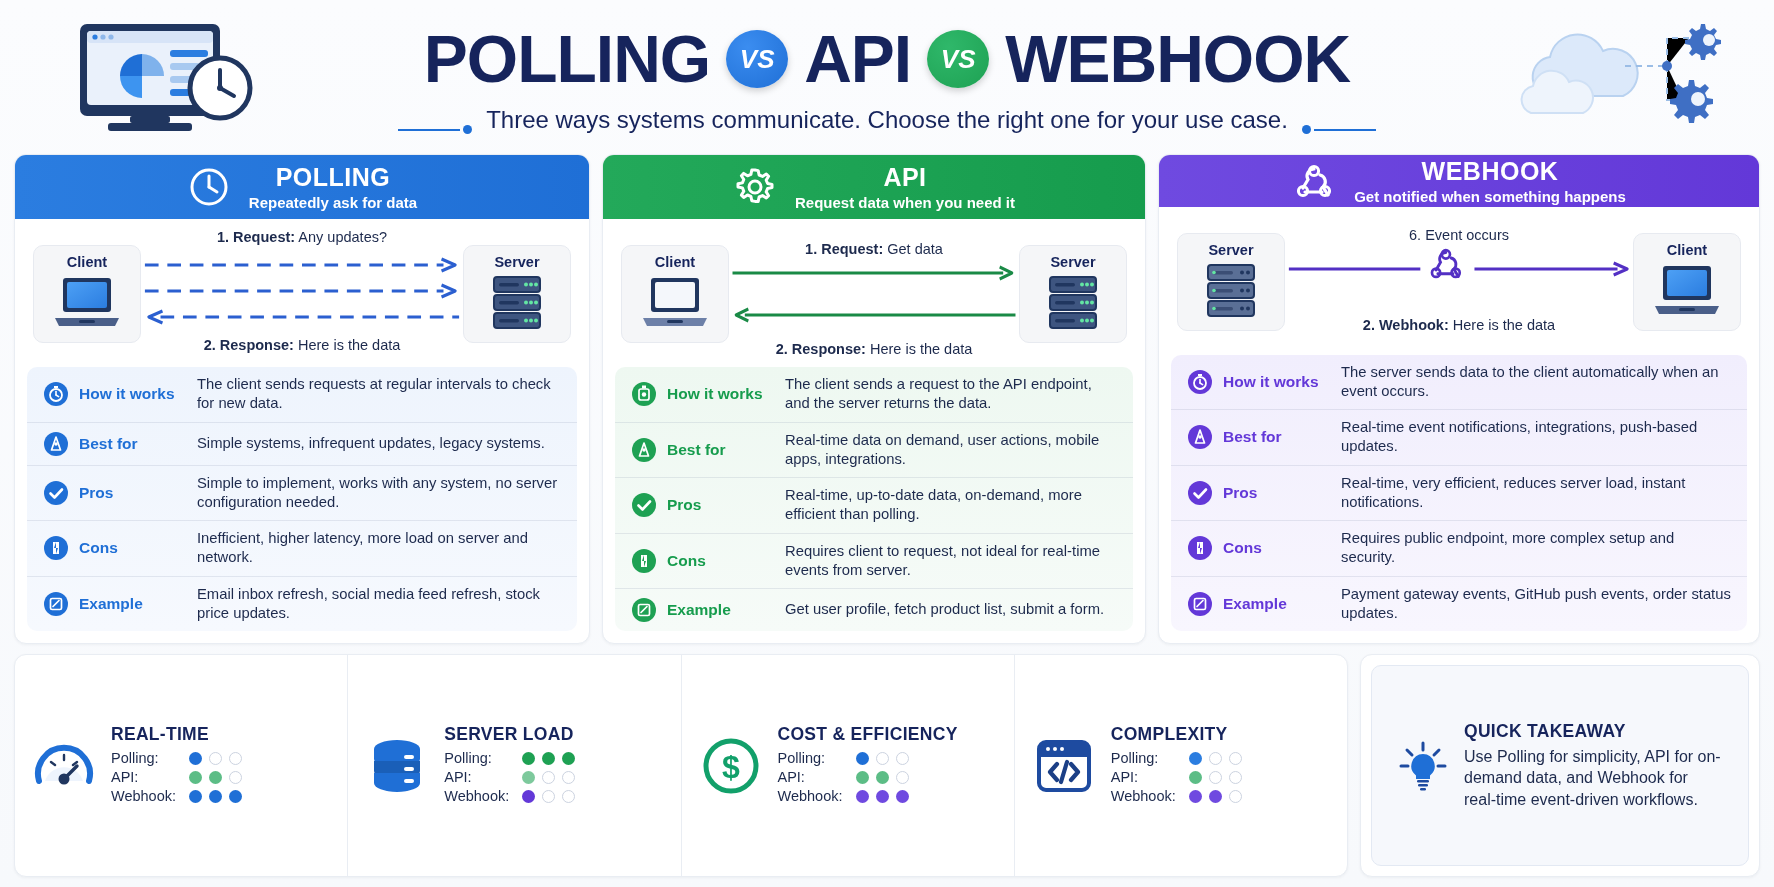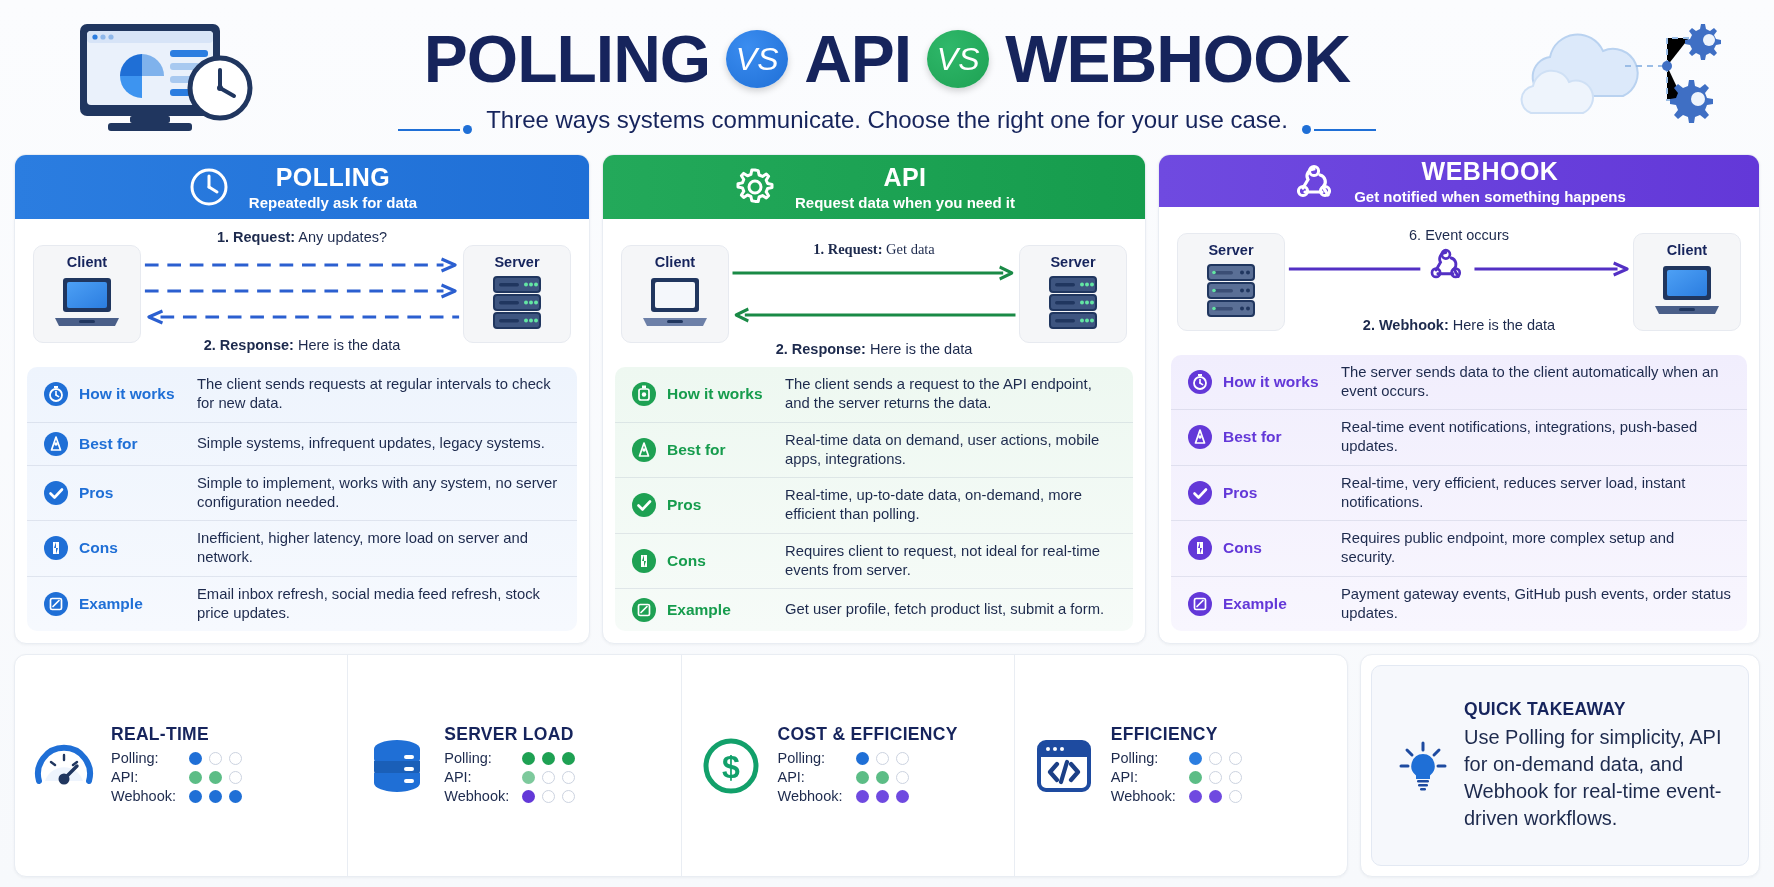--- a/index.html
+++ b/index.html
@@ -35,21 +35,21 @@
     line-height: 1;
   }
   .title-word {
     font-size: 66px; font-weight: bold; letter-spacing: -1px;
     color: #16245c;
     font-family: "Liberation Sans", sans-serif;
   }
   .vs-badge {
     width: 62px; height: 58px; border-radius: 50%;
     display: flex; align-items: center; justify-content: center;
-    color: #fff; font-size: 32px; font-weight: normal; font-style: italic;
+    color: #fff; font-size: 26px; font-weight: bold; font-style: italic;
     box-shadow: 0 3px 7px rgba(0,0,0,.18);
   }
   .vs-blue { background: radial-gradient(circle at 35% 30%, #3b8df0, #1f6fd6); }
   .vs-green { background: radial-gradient(circle at 35% 30%, #2fb86a, #1ea153); }
   .subtitle-line {
     display: flex; align-items: flex-end; justify-content: center; gap: 14px;
     margin-top: 14px;
   }
   .subtitle {
     font-size: 24px; color: #16245c;
@@ -187,21 +187,21 @@
   .takeaway-inner {
     height: 100%;
     background: #f6f8fc;
     border: 1px solid #e3e9f3;
     border-radius: 10px;
     display: flex; align-items: center; gap: 14px;
     padding: 10px 24px;
   }
   .bulb-icon { width: 54px; height: 54px; flex: 0 0 54px; }
   .takeaway-title { font-size: 17.5px; font-weight: bold; color: #16245c; letter-spacing: .3px; }
-  .takeaway-text { font-size: 20px; color: #1d2a4d; line-height: 1.35; margin-top: 4px; }
+  .takeaway-text { font-size: 16px; color: #1d2a4d; line-height: 1.35; margin-top: 4px; }
 </style>
 </head>
 <body>
 
 <div class="page">
 
   <div class="header">
 
     <div class="header-left-art">
       <svg width="215" height="120" viewBox="0 0 215 120">
@@ -422,21 +422,21 @@
           <div class="node-label">Client</div>
           <svg width="72" height="58" viewBox="0 0 72 58">
             <rect x="12" y="4" width="48" height="34" rx="3" fill="#20365f"></rect>
             <rect x="16" y="8" width="40" height="26" rx="2" fill="#f4f7fb"></rect>
             <path d="M4 44 H68 L64 52 H8 Z" fill="#6d80a8"></path>
             <rect x="28" y="46" width="16" height="3" rx="1.5" fill="#20365f"></rect>
           </svg>
         </div>
 
         <div class="arrows">
-          <div class="arrow-caption" style="top:12px;font-family:Liberation Serif, serif;">
+          <div class="arrow-caption" style="top:12px;">
             <b>1. Request:</b><span> Get data</span>
           </div>
           <svg class="arrow-svg" width="100%" height="130" preserveAspectRatio="none" viewBox="0 0 330 130">
             <line x1="4" y1="44" x2="312" y2="44" stroke="#1a8a46" stroke-width="3"></line>
             <path d="M308 38 l14 6 -14 6" fill="none" stroke="#1a8a46" stroke-width="3" stroke-linejoin="round"></path>
             <line x1="18" y1="86" x2="326" y2="86" stroke="#1a8a46" stroke-width="3"></line>
             <path d="M22 80 l-14 6 14 6" fill="none" stroke="#1a8a46" stroke-width="3" stroke-linejoin="round"></path>
           </svg>
           <div class="arrow-caption" style="bottom:2px;">
             <b>2. Response:</b><span> Here is the data</span>
@@ -794,21 +794,21 @@
             <rect x="8" y="9" width="50" height="13" rx="6" fill="#1e4ba0"></rect>
             <circle cx="17" cy="16" r="2" fill="#fff"></circle>
               <circle cx="24" cy="16" r="2" fill="#fff"></circle>
               <circle cx="31" cy="16" r="2" fill="#fff"></circle>
             <path d="M26 31 l-7 8 7 8" fill="none" stroke="#1b3f86" stroke-width="4.2" stroke-linecap="round" stroke-linejoin="round"></path>
             <path d="M40 31 l7 8 -7 8" fill="none" stroke="#1b3f86" stroke-width="4.2" stroke-linecap="round" stroke-linejoin="round"></path>
             <path d="M36 29 l-6 20" stroke="#1b3f86" stroke-width="4.2" stroke-linecap="round"></path>
           </svg>
         </span>
         <div class="metric-body">
-          <div class="metric-title">EFFICIENCY</div>
+          <div class="metric-title">COMPLEXITY</div>
           <div class="metric-row">
             <span class="rlabel">Polling:</span>
             <span class="dots">
                 <span class="dot3" style="background: rgb(43, 125, 224);"></span>
                 <span class="dot3 off"></span>
                 <span class="dot3 off"></span>
               </span>
           </div>
           <div class="metric-row">
             <span class="rlabel">API:</span>

